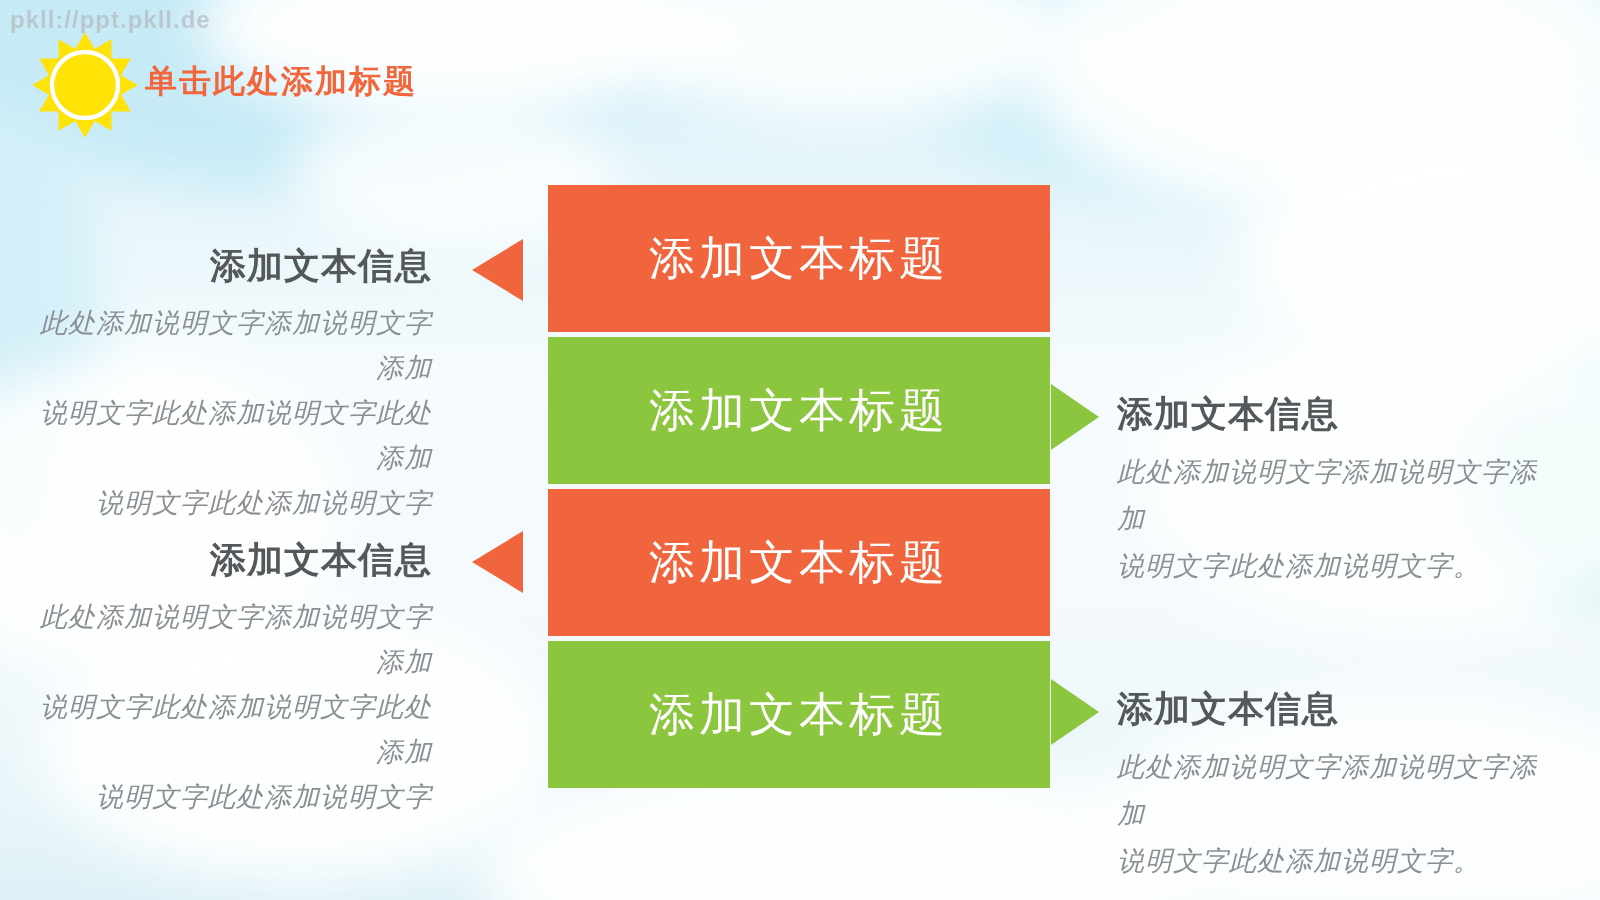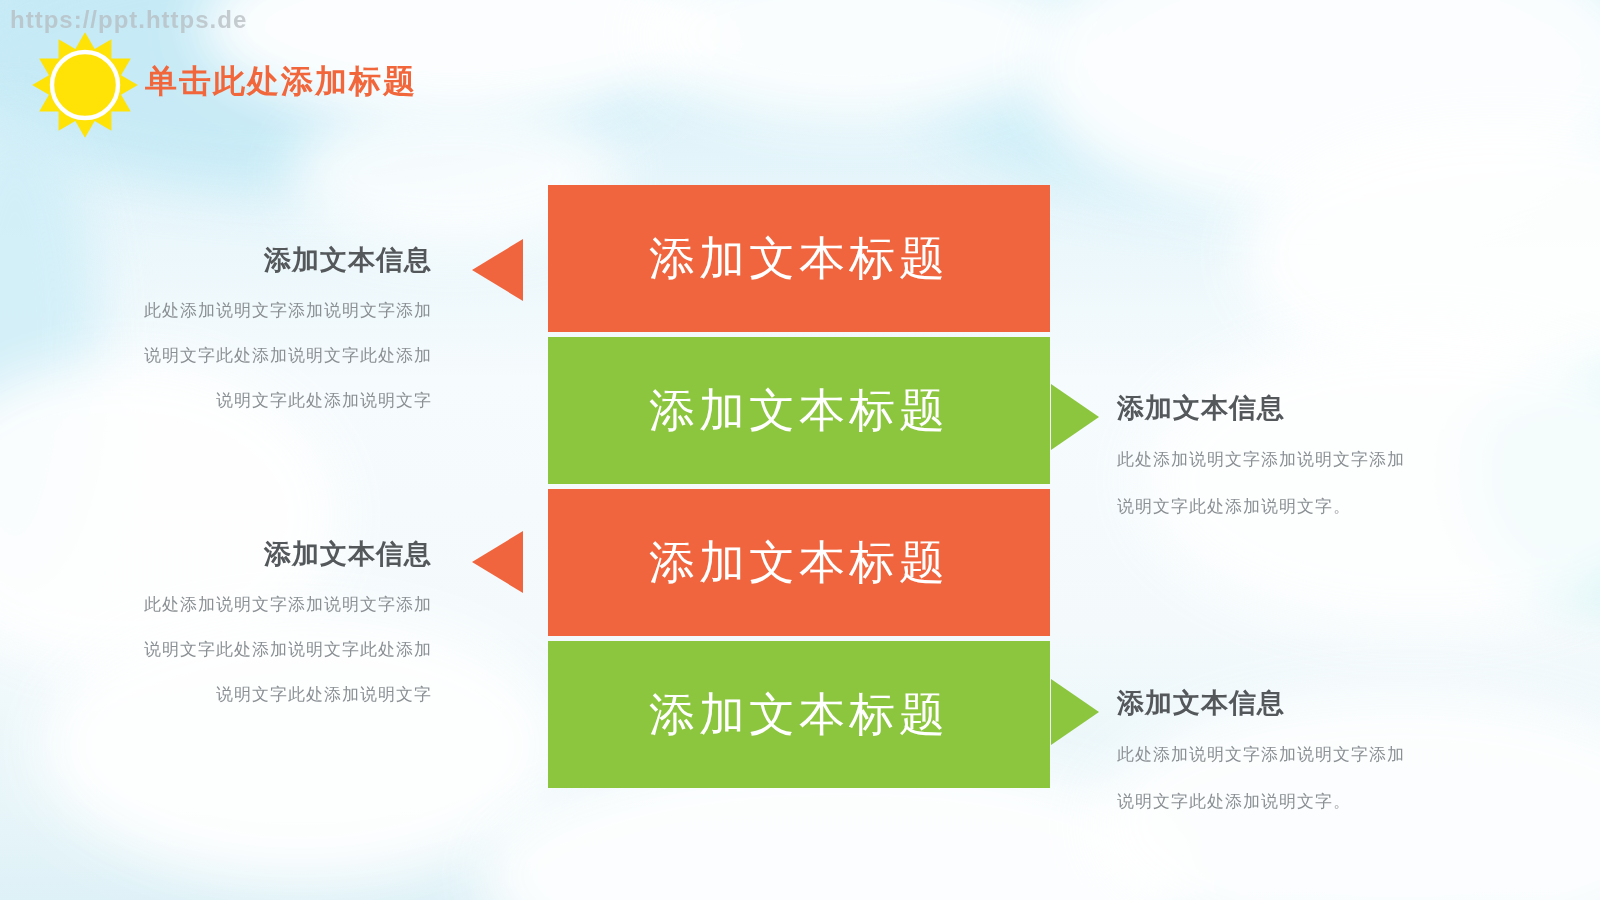--- a/index.html
+++ b/index.html
@@ -42,22 +42,22 @@
   .tri-left{border-top:31px solid transparent;border-bottom:31px solid transparent;
     border-right:51px solid #f0653e;}
   .tri-right{border-top:33px solid transparent;border-bottom:33px solid transparent;
     border-left:48px solid #8cc53e;}
   .tl1{left:472px;top:239px;}
   .tl2{left:472px;top:531px;}
   .tr1{left:1051px;top:384px;}
   .tr2{left:1051px;top:679px;}
 
   .info{position:absolute;}
-  .info .head{font-size:27px;font-weight:bold;color:#54585b;letter-spacing:1px;}
-  .info .body{margin-top:10px;font-size:17px;color:#8a8f93;line-height:45px;letter-spacing:1px;}
+  .info .head{font-size:36px;font-weight:bold;color:#54585b;letter-spacing:1px;}
+  .info .body{margin-top:10px;font-size:27px;color:#8a8f93;line-height:45px;letter-spacing:1px;font-style:italic;}
   .info-left{left:40px;width:392px;text-align:right;}
   .il1{top:242px;}
   .il2{top:536px;}
   .info-right{left:1117px;width:440px;text-align:left;}
   .ir1{top:390px;}
   .ir2{top:685px;}
   .info-right .body{line-height:47px;}
 </style>
 </head>
 <body>
@@ -72,21 +72,21 @@
   <div class="patch cloud c2"></div>
   <div class="patch cloud c3"></div>
   <div class="patch cloud c4"></div>
   <div class="patch cloud c5"></div>
   <div class="patch cloud c6"></div>
   <div class="patch cloud c7"></div>
   <div class="patch cloud c8"></div>
   <div class="patch cloud c9"></div>
   <div class="patch cloud c10"></div>
 
-  <div class="watermark">https://ppt.https.de</div>
+  <div class="watermark">pkll://ppt.pkll.de</div>
 
   <svg class="sun" viewBox="0 0 100 100">
     <polygon fill="#ffe206" points="50,2 58.8,17.2 74,8.4 74,26 91.6,26 82.8,41.2 98,50 82.8,58.8 91.6,74 74,74 74,91.6 58.8,82.8 50,98 41.2,82.8 26,91.6 26,74 8.4,74 17.2,58.8 2,50 17.2,41.2 8.4,26 26,26 26,8.4 41.2,17.2"></polygon>
     <circle cx="50" cy="50" r="30" fill="none" stroke="#ffffff" stroke-width="4"></circle>
   </svg>
 
   <div class="page-title">单击此处添加标题</div>
 
   <div class="bars">
     <div class="bar orange">

